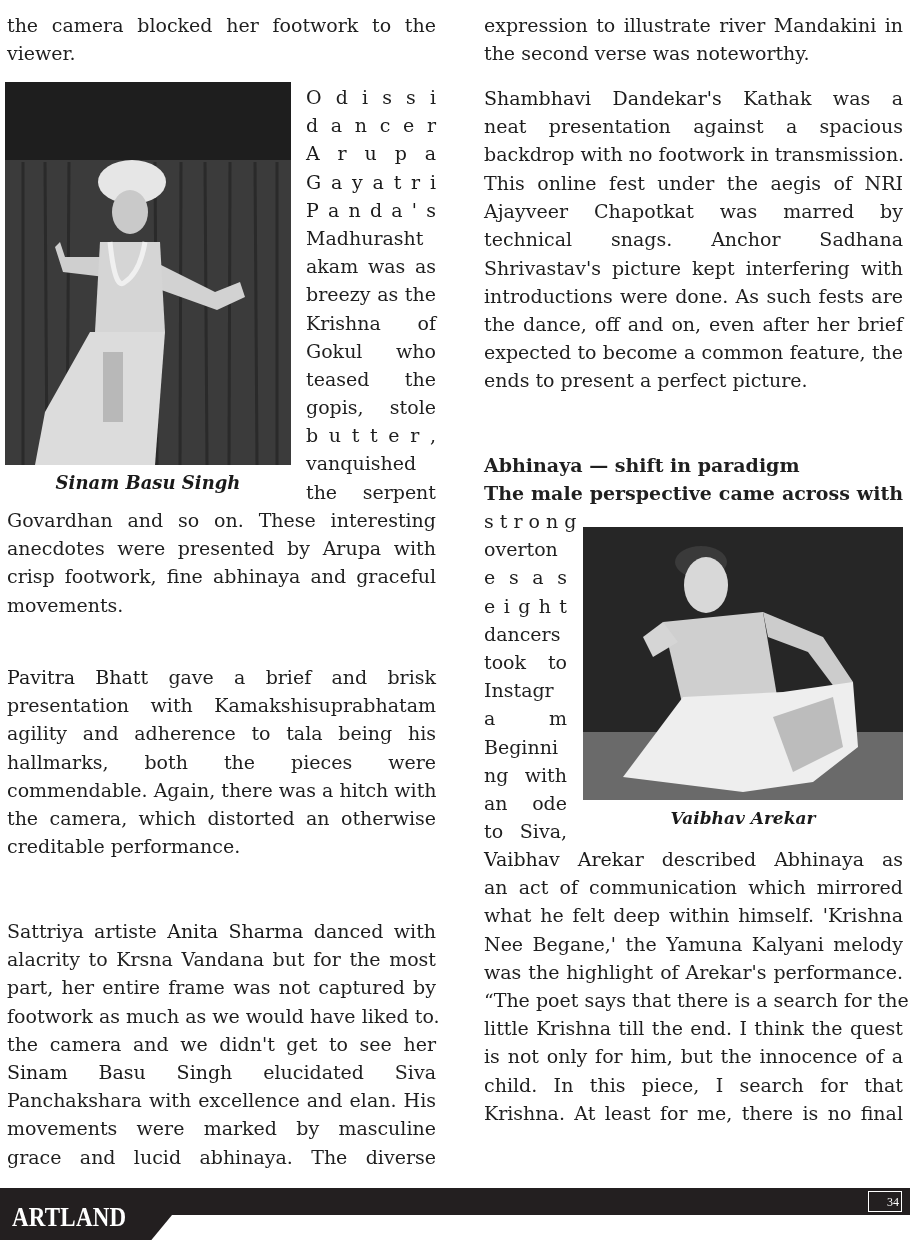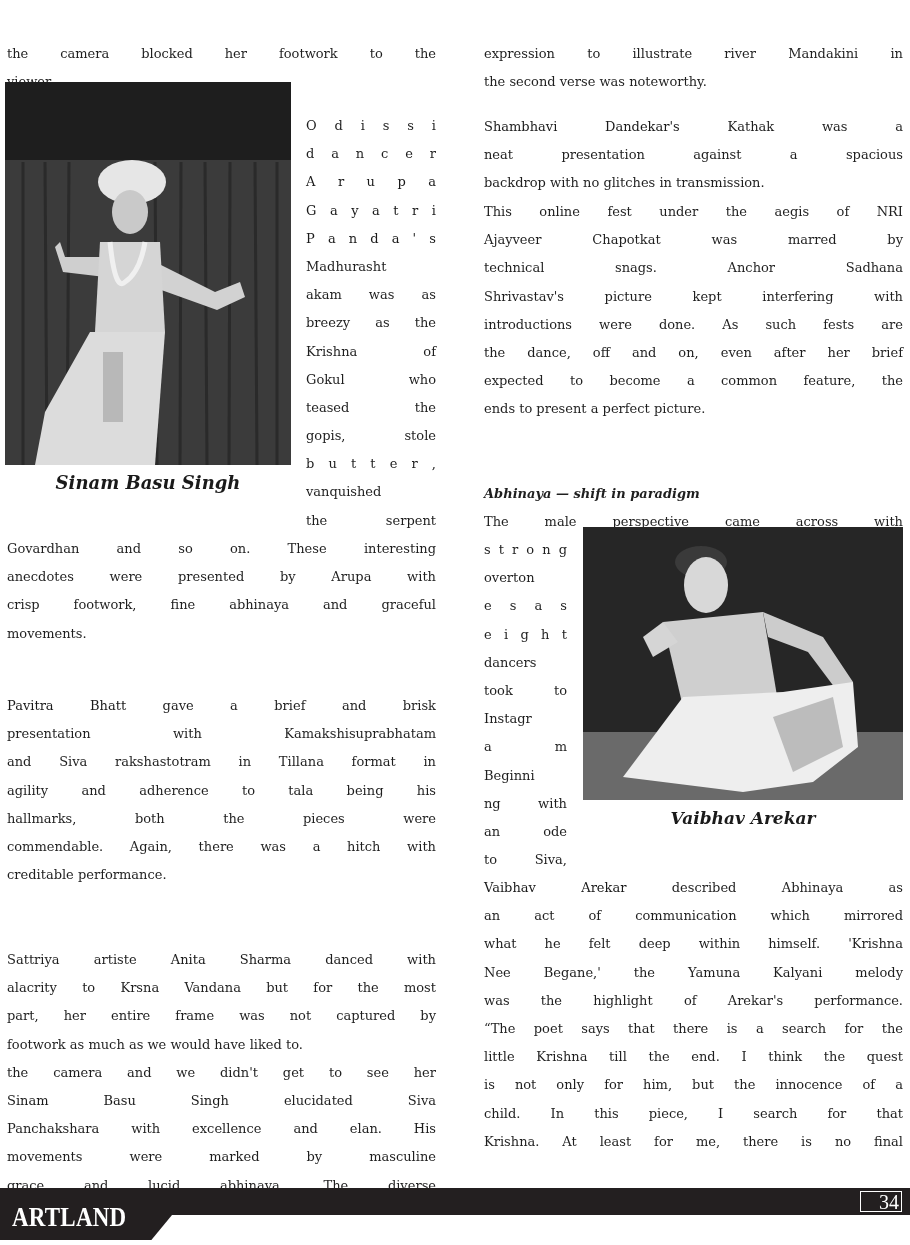--- a/index.html
+++ b/index.html
@@ -1,30 +1,30 @@
 <!DOCTYPE html>
 <html><head>
 <meta charset="utf-8">
 <style>
   html, body { margin: 0; padding: 0; background: #ffffff; }
   body { width: 910px; height: 1245px; position: relative; overflow: hidden;
          font-family: "DejaVu Serif", "Liberation Serif", serif; color: #1f1f1f; }
-  .col { position: absolute; font-size: 13px; line-height: 28.2px; text-align: justify; margin-top: 29px; }
+  .col { position: absolute; font-size: 19px; line-height: 28.2px; text-align: justify; }
   .l { display: block; text-align: justify; text-align-last: justify; white-space: nowrap; height: 28.2px; overflow: visible; }
   .l.last { text-align-last: left; }
   b { font-weight: normal; color: #1a1a1a; }
   .photo { position: absolute; background: #2a2a2a; overflow: hidden; }
   .cap { position: absolute; font-style: italic; font-weight: bold; font-size: 18px; color: #1a1a1a; text-align: center; }
   .footer-bar { position: absolute; left: 0; top: 1188px; width: 910px; height: 27px; background: #231f20; }
   .footer-tab { position: absolute; left: 0; top: 1188px; width: 172px; height: 52px; background: #231f20;
                 clip-path: polygon(0 0, 100% 0, 100% 52%, 88% 100%, 0 100%); }
   .brand { position: absolute; left: 12px; top: 1203px; font-family: "Liberation Serif", serif; font-weight: bold;
            font-size: 23px; color: #ffffff; letter-spacing: 0.2px; transform: scaleY(1.15); transform-origin: left top; }
   .pnum { position: absolute; right: 8px; top: 1191px; border: 1.5px solid #ffffff; color: #ffffff;
-          font-family: "Liberation Serif", serif; font-size: 20px; line-height: 18px; padding: 1px 2px 0 18px; }
+          font-family: "Liberation Serif", serif; font-size: 12px; line-height: 18px; padding: 1px 2px 0 18px; }
   .heading { font-weight: bold; }
 </style>
 </head>
 <body>
 
 <div class="col" style="left:7px; top:11px; width:429px;">
   <span class="l">the camera blocked her footwork to the</span>
   <span class="l last">viewer.</span>
 </div>
 
@@ -82,24 +82,24 @@
 <div class="col" style="left:7px; top:506px; width:429px;">
   <span class="l">Govardhan and so on. These interesting</span>
   <span class="l">anecdotes were presented by Arupa with</span>
   <span class="l">crisp footwork, fine abhinaya and graceful</span>
   <span class="l last">movements.</span>
 </div>
 
 <div class="col" style="left:7px; top:663px; width:429px;">
   <span class="l"><b>Pavitra Bhatt</b> <span>gave a brief and brisk</span></span>
   <span class="l">presentation with Kamakshisuprabhatam</span>
-  <span class="l">and Siva rakshastotram in Tillana format in</span>
   <span class="l">agility and adherence to tala being his</span>
   <span class="l">hallmarks, both the pieces were</span>
   <span class="l">commendable. Again, there was a hitch with</span>
+  <span class="l">the camera, which distorted an otherwise</span>
   <span class="l last">creditable performance.</span>
 </div>
 
 <div class="col" style="left:7px; top:917px; width:429px;">
   <span class="l"><span>Sattriya artiste</span> <b>Anita Sharma</b> <span>danced with</span></span>
   <span class="l">alacrity to Krsna Vandana but for the most</span>
   <span class="l">part, her entire frame was not captured by</span>
   <span class="l last">footwork as much as we would have liked to.</span>
   <span class="l">the camera and we didn't get to see her</span>
 </div>
@@ -112,37 +112,37 @@
 </div>
 
 <div class="col" style="left:484px; top:11px; width:419px;">
   <span class="l">expression to illustrate river Mandakini in</span>
   <span class="l last">the second verse was noteworthy.</span>
 </div>
 
 <div class="col" style="left:484px; top:84px; width:419px;">
   <span class="l"><b>Shambhavi Dandekar's</b> <span>Kathak was a</span></span>
   <span class="l">neat presentation against a spacious</span>
-  <span class="l last">backdrop with no glitches in transmission.</span>
+  <span class="l last">backdrop with no footwork in transmission.</span>
 </div>
 
 <div class="col" style="left:484px; top:169px; width:419px;">
   <span class="l">This online fest under the aegis of NRI</span>
   <span class="l">Ajayveer Chapotkat was marred by</span>
   <span class="l">technical snags. Anchor Sadhana</span>
   <span class="l">Shrivastav's picture kept interfering with</span>
   <span class="l">introductions were done. As such fests are</span>
   <span class="l">the dance, off and on, even after her brief</span>
   <span class="l">expected to become a common feature, the</span>
   <span class="l last">ends to present a perfect picture.</span>
 </div>
 
-<div class="col heading" style="left:484px; top:451px; width:419px; font-weight:bold; text-align:left;font-style:italic;">Abhinaya — shift in paradigm</div>
+<div class="col heading" style="left:484px; top:451px; width:419px; font-weight:bold; text-align:left;">Abhinaya — shift in paradigm</div>
 
-<div class="col" style="left:484px; top:479px; width:419px;">
+<div class="col" style="left:484px; top:479px; width:419px;font-weight:bold;">
   <span class="l">The male perspective came across with</span>
 </div>
 
 <div class="col" style="left:484px; top:507px; width:83px;">
   <span class="l">s t r o n g</span>
   <span class="l">overton</span>
   <span class="l">e s  a s</span>
   <span class="l">e i g h t</span>
   <span class="l">dancers</span>
   <span class="l">took to</span>

